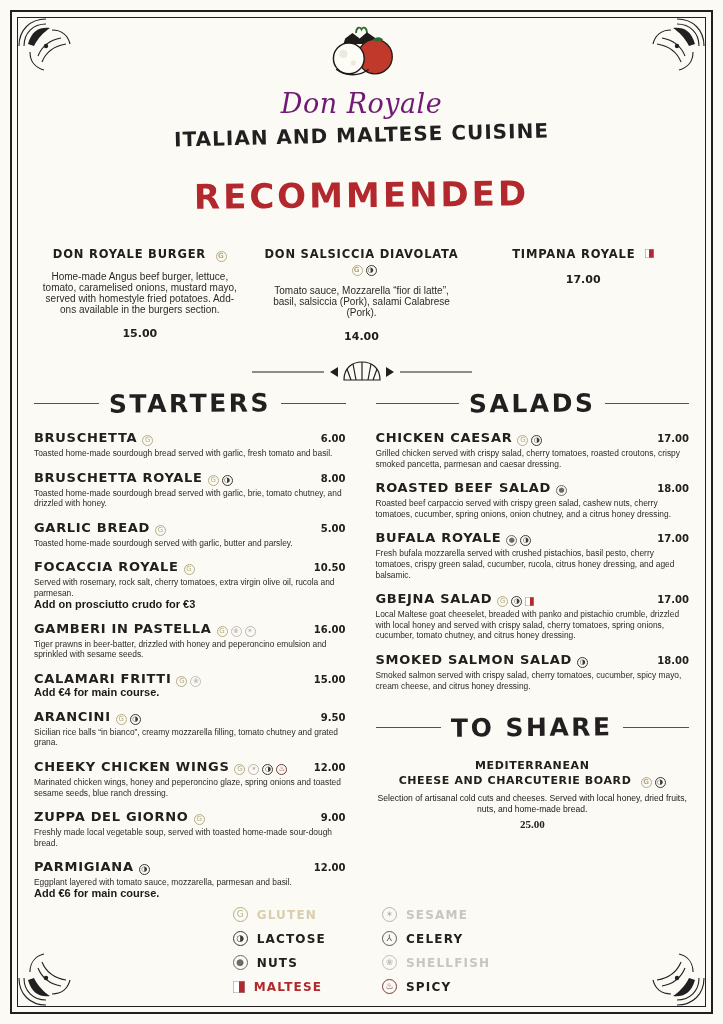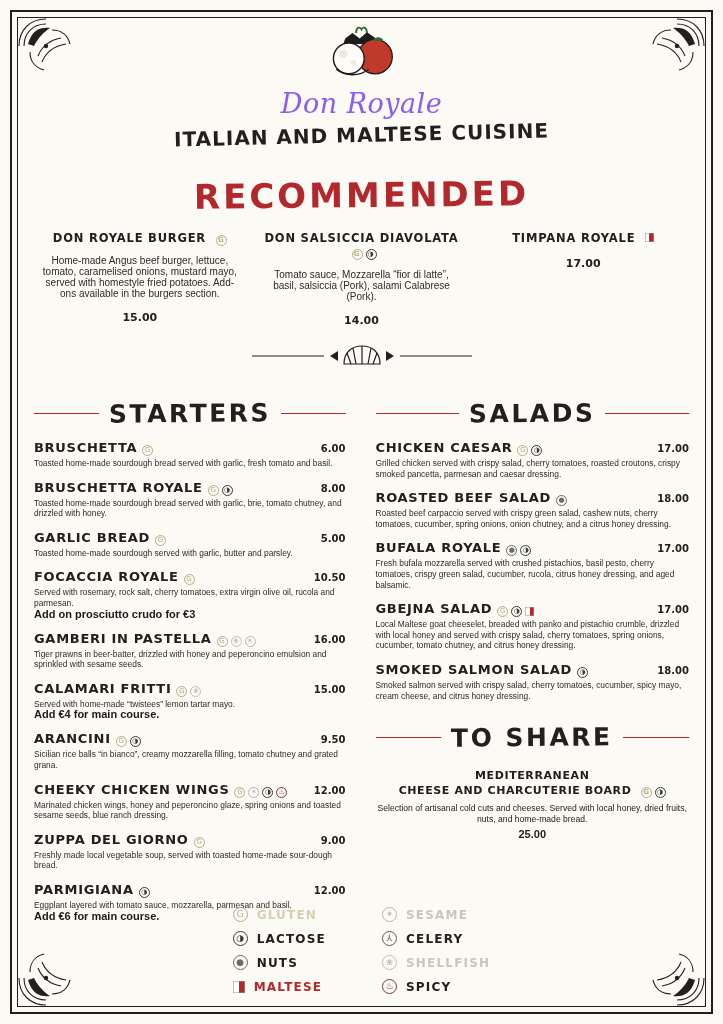--- a/index.html
+++ b/index.html
@@ -37,21 +37,21 @@
 
   
   .logo-wrap{text-align:center;margin-top:2px;}
   .logo-art{height:58px;}
   .brand{
     font-family:"DejaVu Serif", serif;
     font-style:italic;
     font-size:27px;
     letter-spacing:.5px;
     margin-top:2px;
-    color:#8b5cf6;
+    color:#701a75;
   }
   .brand-sub{
     font-family:"DejaVu Sans", sans-serif;
     font-size:20px;
     letter-spacing:1px;
     margin-top:4px;
     font-weight:bold;
     transform:rotate(-1.4deg);
     color:#231f20;
   }
@@ -61,42 +61,42 @@
     color:#b3282d;
     font-family:"DejaVu Sans", sans-serif;
     font-weight:bold;
     font-size:34px;
     letter-spacing:3px;
     margin-top:28px;
     transform:rotate(-.6deg);
   }
 
   
-  .rec-row{display:flex;margin-top:16px;gap:10px;}
+  .rec-row{display:flex;margin-top:32px;gap:10px;}
   .rec-col{flex:1;text-align:center;padding:0 8px;}
   .rec-name{
     font-family:"DejaVu Sans", sans-serif;
     font-weight:bold;
     font-size:11.5px;
     letter-spacing:.8px;
   }
   .rec-desc{
     font-size:10px;line-height:11px;margin-top:9px;color:#2d2a28;
   }
   .rec-price{
     font-weight:bold;font-size:11px;margin-top:12px;font-family:"DejaVu Sans",sans-serif;
   }
 
   .shell-divider{
     text-align:center;margin-top:14px;height:30px;
   }
   .shell-divider svg{height:30px;}
 
   
-  .cols{display:flex;margin-top:28px;}
+  .cols{display:flex;margin-top:2px;}
   .col-left{width:50%;padding-right:16px;box-sizing:border-box;}
   .col-right{width:50%;padding-left:14px;box-sizing:border-box;}
 
   .sect-head{
     display:flex;align-items:center;justify-content:center;gap:10px;
     margin-bottom:12px;
   }
   .sect-head .rule{flex:1;height:1.5px;background:#b3282d;}
   .sect-title{
     font-family:"DejaVu Sans", sans-serif;
@@ -121,21 +121,21 @@
   .item-addon{font-size:11px;line-height:11px;font-weight:bold;color:#1d1b1a;}
 
   
   .toshare-block{margin-top:22px;}
   .ts-name{
     text-align:center;font-family:"DejaVu Sans",sans-serif;
     font-weight:bold;font-size:11px;letter-spacing:.6px;line-height:15px;
     margin-top:16px;
   }
   .ts-desc{text-align:center;font-size:8.6px;line-height:11px;margin-top:5px;}
-  .ts-price{text-align:center;font-weight:bold;font-size:11px;margin-top:3px;font-family:Liberation Sans, sans-serif;}
+  .ts-price{text-align:center;font-weight:bold;font-size:11px;margin-top:3px;font-family:Liberation Serif, serif;}
 
   
   .legend{
     position:absolute;left:0;right:0;bottom:6px;
     display:flex;justify-content:center;
   }
   .legend-grid{
     display:grid;grid-template-columns:auto auto;
     column-gap:56px;row-gap:9px;
   }
@@ -366,21 +366,20 @@
 
         <div class="item">
           <div class="item-top">
             <span class="item-name">CALAMARI FRITTI</span>
             <span class="icons">
               <span class="ic">G</span>
               <span class="ic shellfish">❀</span>
             </span>
             <span class="item-price">15.00</span>
           </div>
-          <div class="item-desc">Served with home-made “twistees” lemon tartar mayo.</div>
           <div class="item-addon">Add €4 for main course.</div>
         </div>
 
         <div class="item">
           <div class="item-top">
             <span class="item-name">ARANCINI</span>
             <span class="icons">
               <span class="ic">G</span>
               <span class="ic lactose">◑</span>
             </span>

